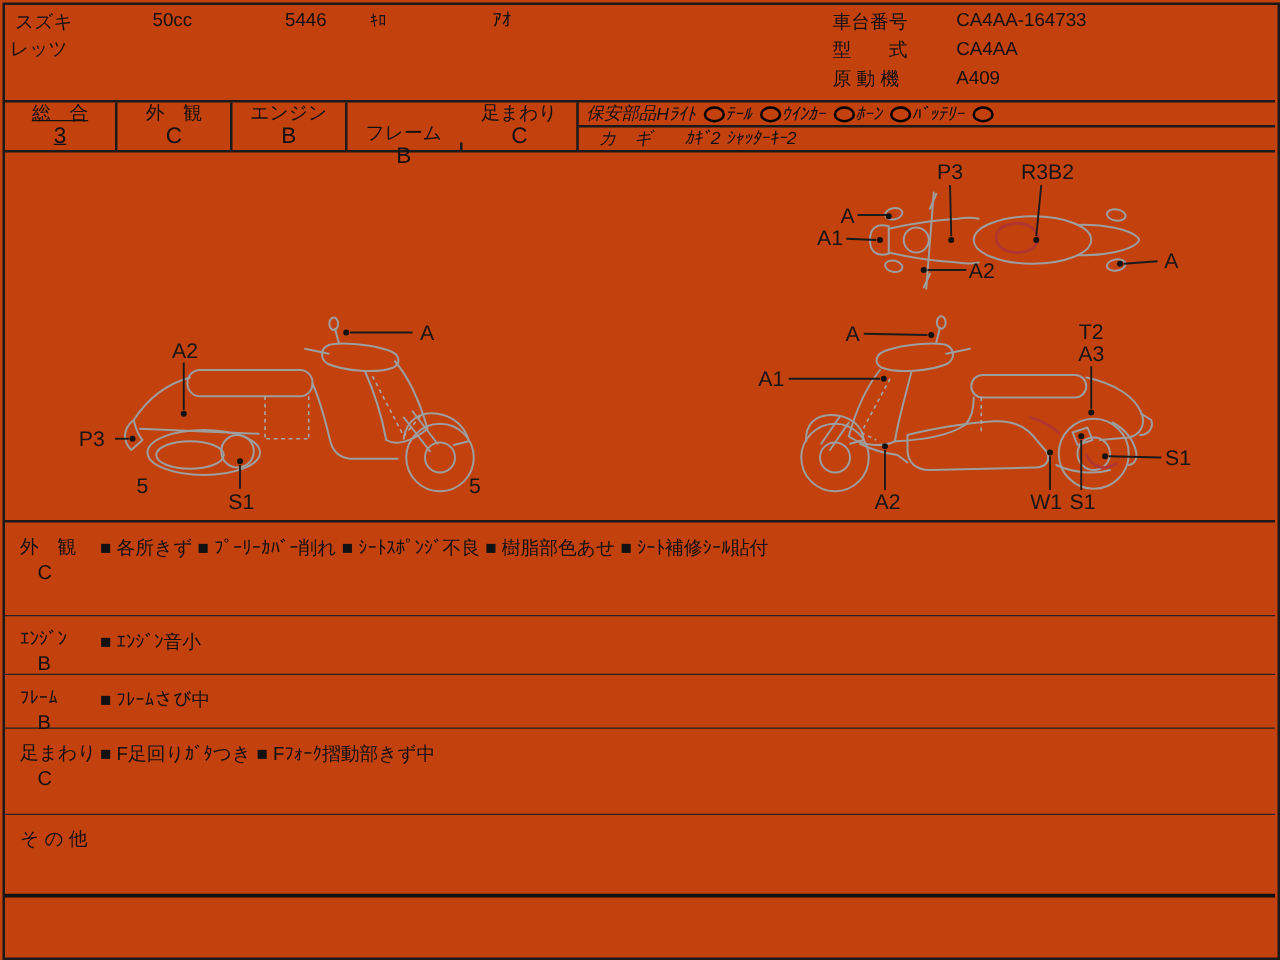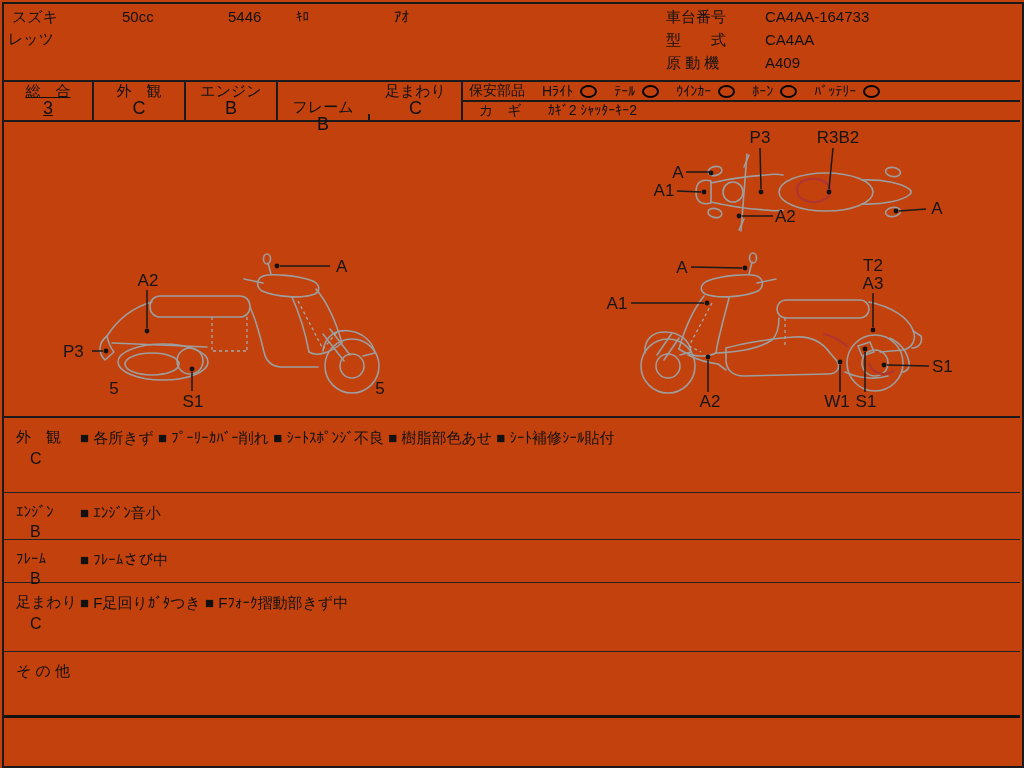--- a/index.html
+++ b/index.html
@@ -10,24 +10,24 @@
   }
   .frame{position:absolute;left:2px;top:2px;width:1018px;height:762px;border:2px solid #1a1a1a;}
   .abs{position:absolute;white-space:nowrap;}
   
   .header{position:absolute;left:4px;top:4px;width:1016px;height:76px;font-size:15px;}
   
   .grade-row{position:absolute;left:4px;top:80px;width:1016px;height:42px;border-top:2px solid #1a1a1a;border-bottom:2px solid #1a1a1a;display:flex;box-sizing:border-box;}
   .g-cell{border-right:2px solid #1a1a1a;display:flex;flex-direction:column;align-items:center;justify-content:center;line-height:1.1;box-sizing:border-box;}
   .g-label{font-size:15px;}
   .g-value{font-size:18px;}
-  .safety-cell{flex:1;display:flex;flex-direction:column;box-sizing:border-box;}
+  .safety-cell{flex:1;display:flex;flex-direction:column;box-sizing:border-box;font-style:italic;}
   .safety-top{height:20px;border-bottom:2px solid #1a1a1a;display:flex;align-items:center;padding-left:6px;font-size:14px;box-sizing:border-box;}
   .safety-bottom{flex:1;display:flex;align-items:flex-start;padding-left:16px;font-size:14px;}
-  .s-item{display:flex;align-items:center;margin-left:17px;}
+  .s-item{display:flex;align-items:center;}
   .s-item:first-of-type{margin-left:8px;}
   .oval{display:inline-block;width:13px;height:9px;border:2px solid #000;border-radius:50%;margin-left:7px;}
   .key-value{margin-left:26px;}
   
   .diagram-cell{position:absolute;left:4px;top:122px;width:1016px;height:296px;border-bottom:2px solid #1a1a1a;box-sizing:border-box;}
   .diagram-svg{position:absolute;left:-4px;top:0;width:1024px;height:296px;}
   .diagram-svg .sc{stroke:#9e9e9e;fill:none;stroke-width:1.6;stroke-linecap:round;stroke-linejoin:round;}
   .diagram-svg .sc-dash{stroke:#a8a8a8;fill:none;stroke-width:1.3;stroke-dasharray:3 3;}
   .diagram-svg .dmg{stroke:#b03434;fill:none;stroke-width:2.2;stroke-linecap:round;}
   .diagram-svg .ld{stroke:#1a1a1a;stroke-width:1.5;}

